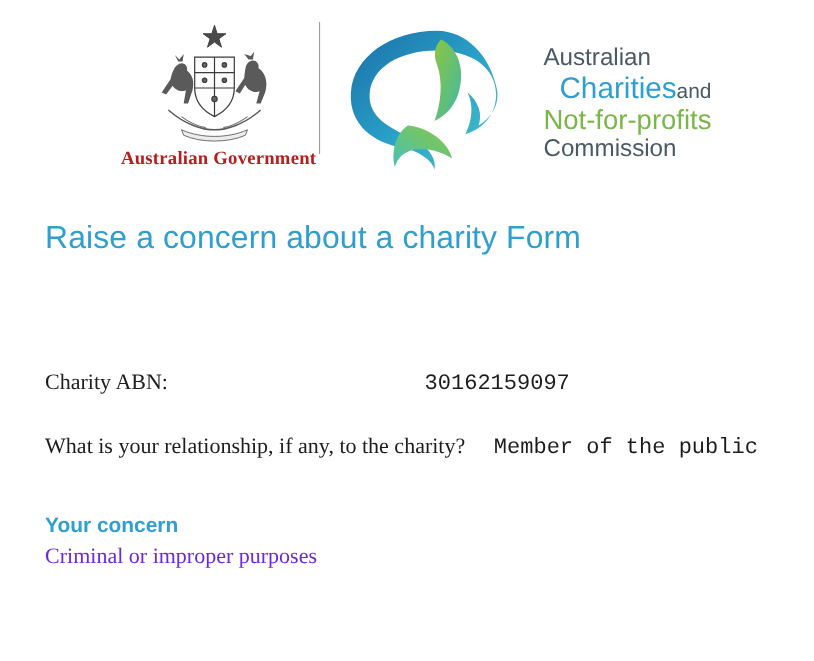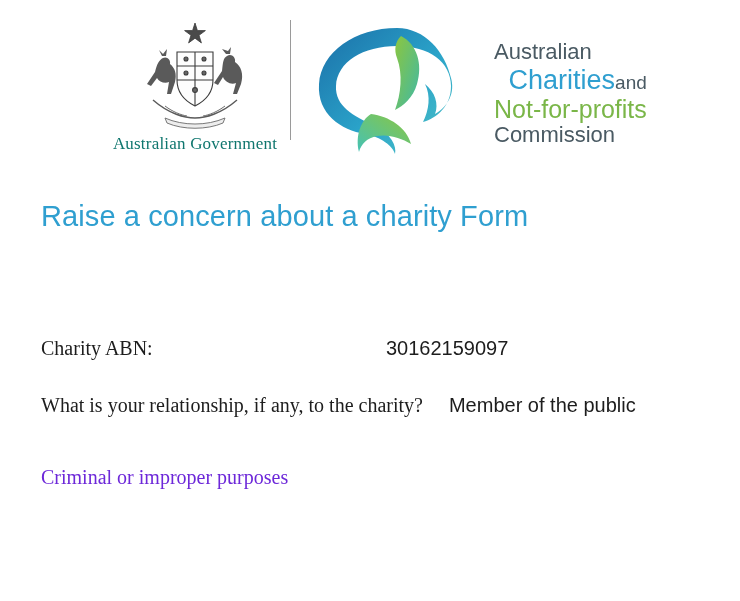--- a/index.html
+++ b/index.html
@@ -43,24 +43,24 @@
     padding-top: 6px;
   }
   .coa-art {
     display: block;
     margin: 0 auto;
   }
   .coa-text {
     margin-top: 4px;
     text-align: center;
     font-family: "Liberation Serif", serif;
-    font-weight: normal;
+    font-weight: bold;
     font-size: 17px;
     letter-spacing: 0.2px;
-    color: #0f766e;
+    color: #b91c1c;
     white-space: nowrap;
   }
   .divider-line {
     width: 1px;
     height: 120px;
     background: #9a9a9a;
     margin: 4px 14px 0 10px;
   }
   .acnc-mark {
     margin-top: 2px;
@@ -123,21 +123,21 @@
     display: flex;
     align-items: baseline;
     font-size: 20px;
     margin-top: 14px;
   }
   .field-label {
     font-family: "Liberation Serif", serif;
     color: #1d1d1d;
   }
   .field-value {
-    font-family: Liberation Sans, sans-serif;
+    font-family: Liberation Mono, monospace;
     color: #1d1d1d;
   }
   .abn-label {
     width: 345px;
     flex: none;
   }
   .rel-row {
     margin-top: 34px;
   }
   .rel-label {
@@ -264,17 +264,18 @@
         <div class="field-value">30162159097</div>
       </div>
 
       <div class="field-row rel-row">
         <div class="field-label rel-label">What is your relationship, if any, to the charity?</div>
         <div class="field-value">Member of the public</div>
       </div>
     </div>
 
     <div class="sec-concern">
+      <div class="section-heading">Your concern</div>
       <div class="concern-answer">Criminal or improper purposes</div>
     </div>
 
   </div>
 </div>
 
 </body></html>

